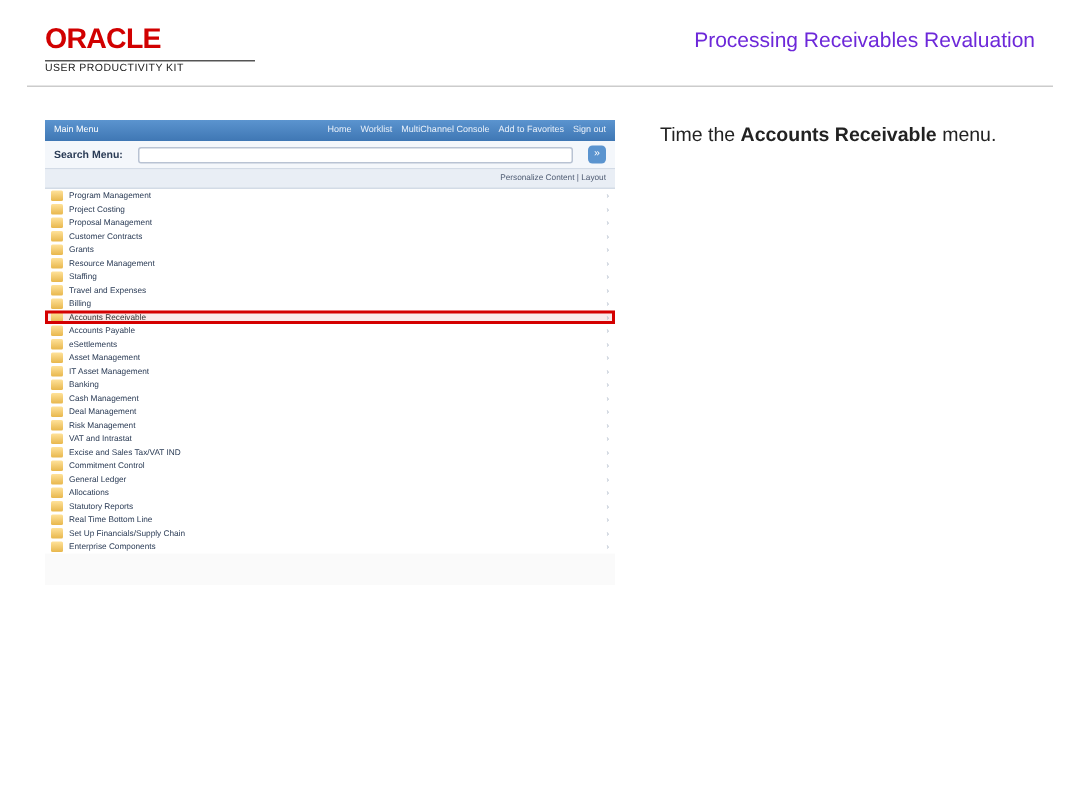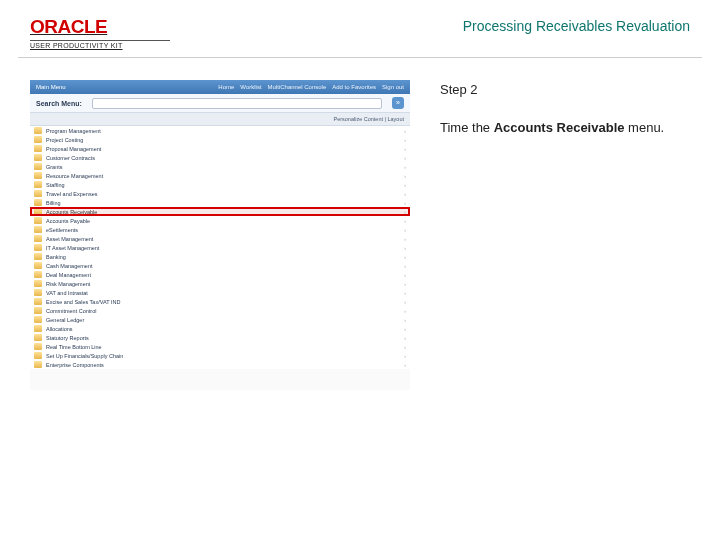--- a/index.html
+++ b/index.html
@@ -14,40 +14,39 @@
 
   
   .header {
     padding: 16px 30px 8px 30px;
     display: flex;
     justify-content: space-between;
     align-items: flex-start;
   }
   .brand {
     width: 140px;
-    text-decoration: underline;
   }
   .brand .oracle {
     font-family: Arial, sans-serif;
     font-weight: bold;
     font-size: 19px;
     color: #d10000;
     letter-spacing: -0.5px;
   }
   .brand .upk {
     font-size: 7px;
     letter-spacing: 0.3px;
     color: #222;
     margin-top: 2px;
     border-top: 1px solid #555;
     padding-top: 1px;
   }
   .title {
     font-size: 14px;
-    color: #0f766e;
+    color: #6d28d9;
     padding-top: 2px;
   }
   .hr {
     border: none;
     border-top: 1px solid #ccc;
     margin: 0 18px 8px 18px;
   }
 
   
   .main {
@@ -337,19 +336,18 @@
         <div class="menu-item">
           <span class="folder"></span>
           <span>Enterprise Components</span>
           <span class="chev">›</span>
         </div>
       </div>
 
   </div>
 
   <div class="instructions">
-    <div class="step-label">Step 2</div>
     <div>
       <span>Time the </span><b>Accounts Receivable</b><span> menu.</span>
     </div>
   </div>
 
 </div>
 
 </body></html>

